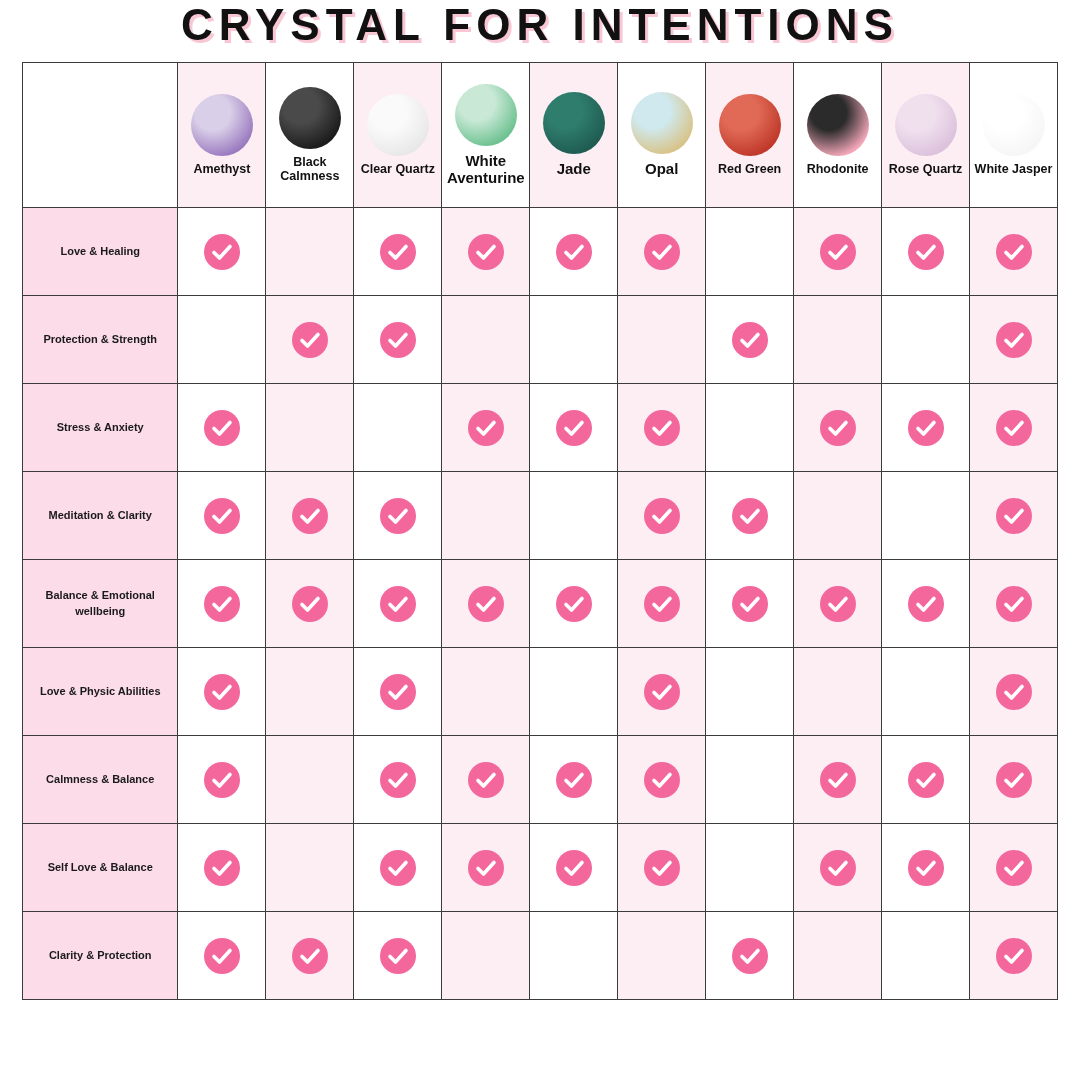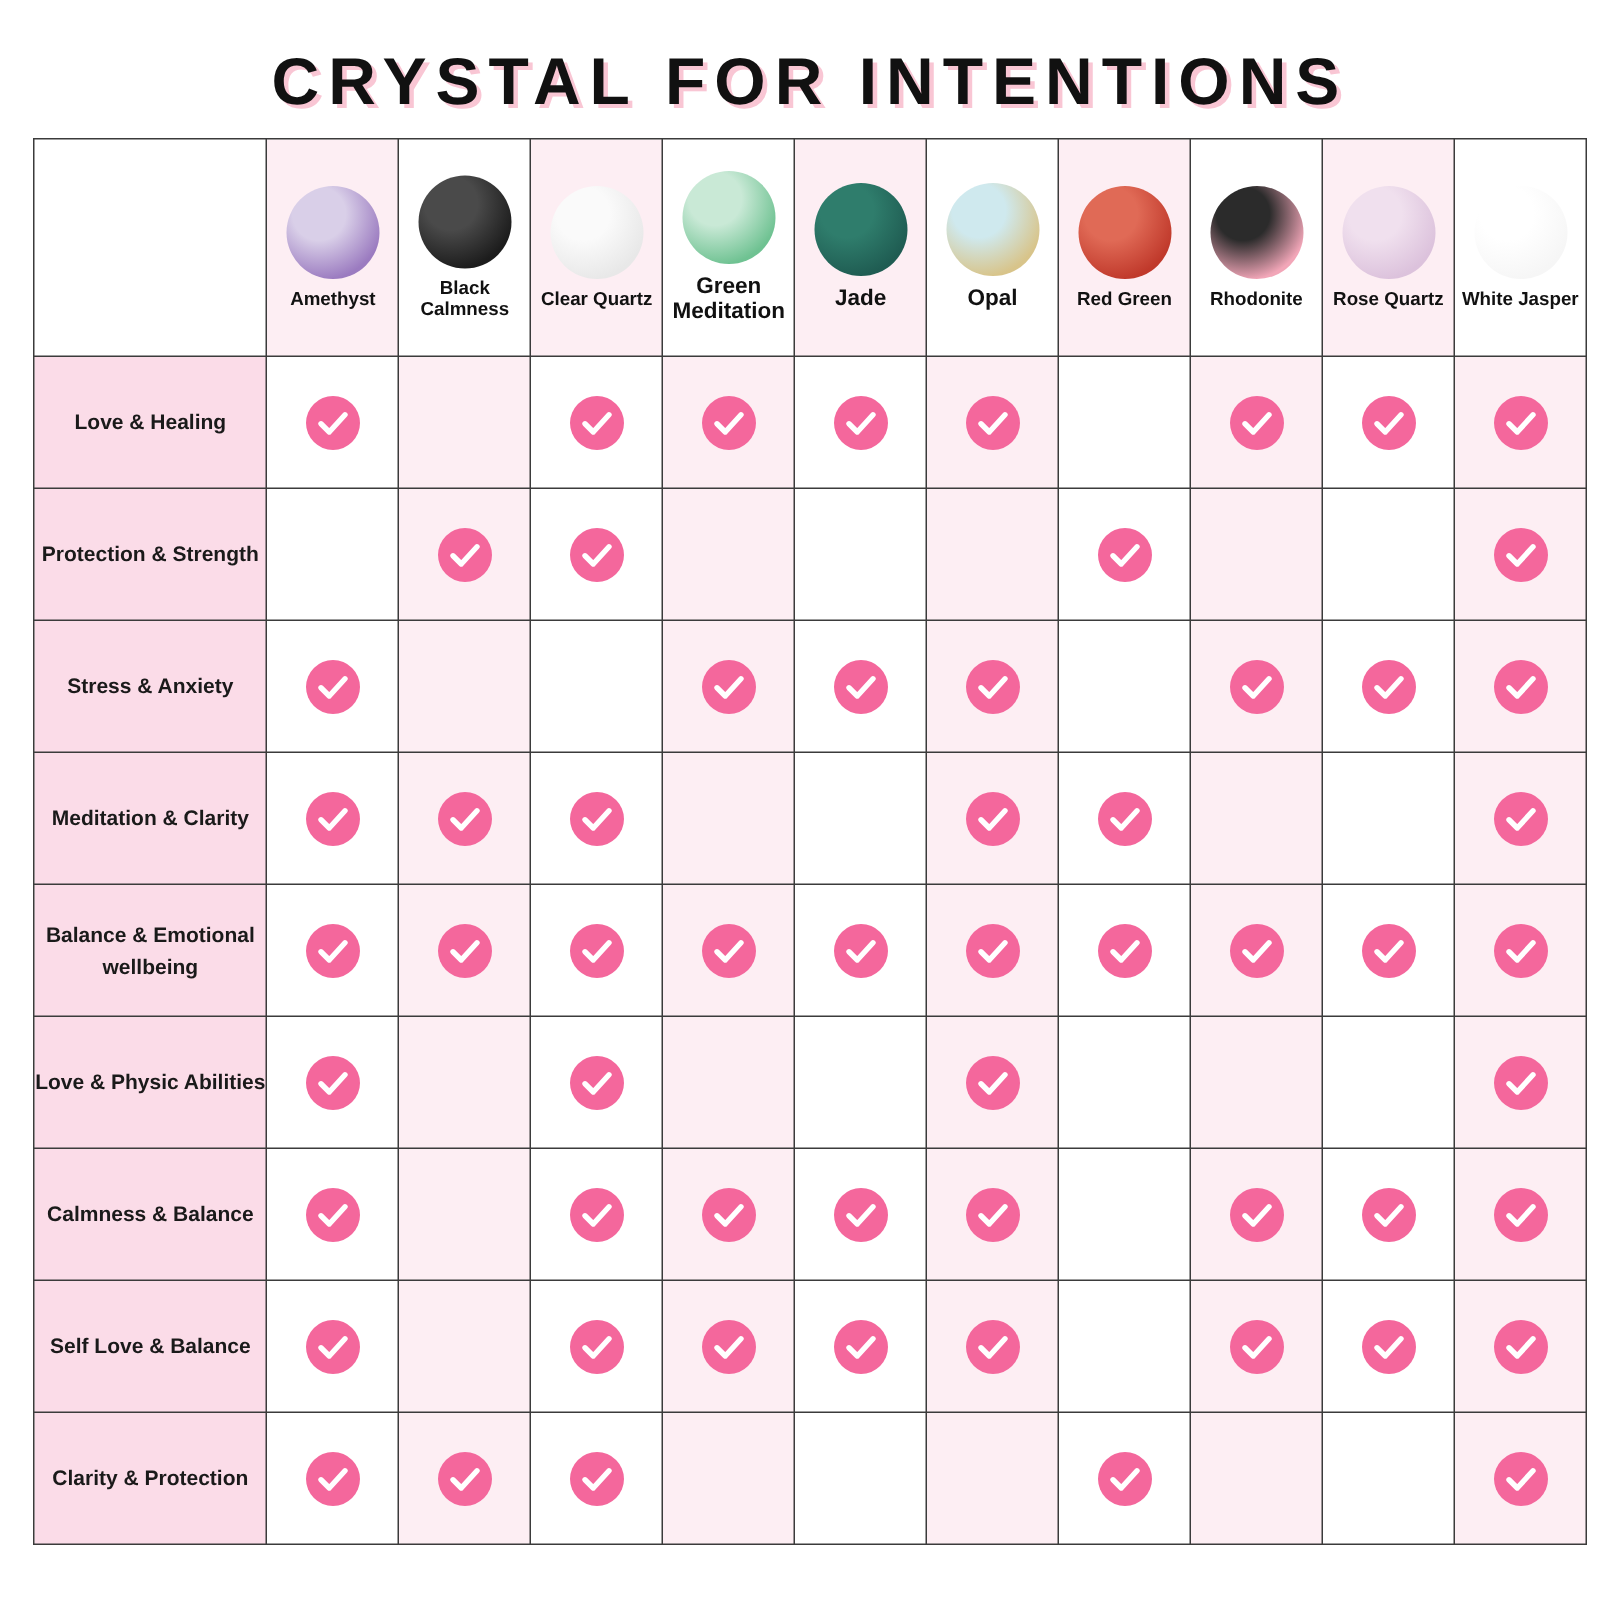--- a/index.html
+++ b/index.html
@@ -18,21 +18,20 @@
     height: 1080px;
     position: relative;
     box-sizing: border-box;
   }
   .title {
     text-align: center;
     font-size: 44px;
     font-weight: bold;
     letter-spacing: 6px;
     color: #111111;
-    padding-top: 30px;
     padding-bottom: 12px;
     text-shadow: 3px 3px 0 #f9c6d4;
     font-family: "Liberation Sans", sans-serif;
   }
   .table-wrap {
     padding: 0 22px;
     box-sizing: border-box;
   }
   table.matrix {
     border-collapse: collapse;
@@ -79,21 +78,21 @@
     word-wrap: break-word;
   }
   .crystal-name.big {
     font-size: 15px;
   }
 
   
   tr.data-row { height: 88px; }
   td.row-label {
     background: #fbdce8;
-    font-size: 14px;
+    font-size: 11px;
     font-weight: bold;
     color: #1a1a1a;
     line-height: 1.45;
     padding: 4px 6px;
   }
   td.cell {
     background: #ffffff;
   }
   td.cell.tint {
     background: #fdeef3;
@@ -145,21 +144,21 @@
             <th class="crystal-head alt">
               <span class="stone" style="background: radial-gradient(circle at 35% 30%, rgb(74, 74, 74) 0%, rgb(74, 74, 74) 30%, rgb(28, 28, 28) 75%);"></span>
               <div class="crystal-name">Black Calmness</div>
             </th>
             <th class="crystal-head">
               <span class="stone" style="background: radial-gradient(circle at 35% 30%, rgb(250, 250, 250) 0%, rgb(250, 250, 250) 30%, rgb(232, 232, 232) 75%);"></span>
               <div class="crystal-name">Clear Quartz</div>
             </th>
             <th class="crystal-head alt">
               <span class="stone" style="background: radial-gradient(circle at 35% 30%, rgb(201, 233, 214) 0%, rgb(201, 233, 214) 30%, rgb(111, 194, 146) 75%);"></span>
-              <div class="crystal-name big">Green Meditation</div>
+              <div class="crystal-name big">White Aventurine</div>
             </th>
             <th class="crystal-head">
               <span class="stone" style="background: radial-gradient(circle at 35% 30%, rgb(47, 125, 108) 0%, rgb(47, 125, 108) 30%, rgb(31, 92, 82) 75%);"></span>
               <div class="crystal-name big">Jade</div>
             </th>
             <th class="crystal-head alt">
               <span class="stone" style="background: radial-gradient(circle at 35% 30%, rgb(207, 233, 238) 0%, rgb(207, 233, 238) 30%, rgb(216, 196, 138) 75%);"></span>
               <div class="crystal-name big">Opal</div>
             </th>
             <th class="crystal-head">

